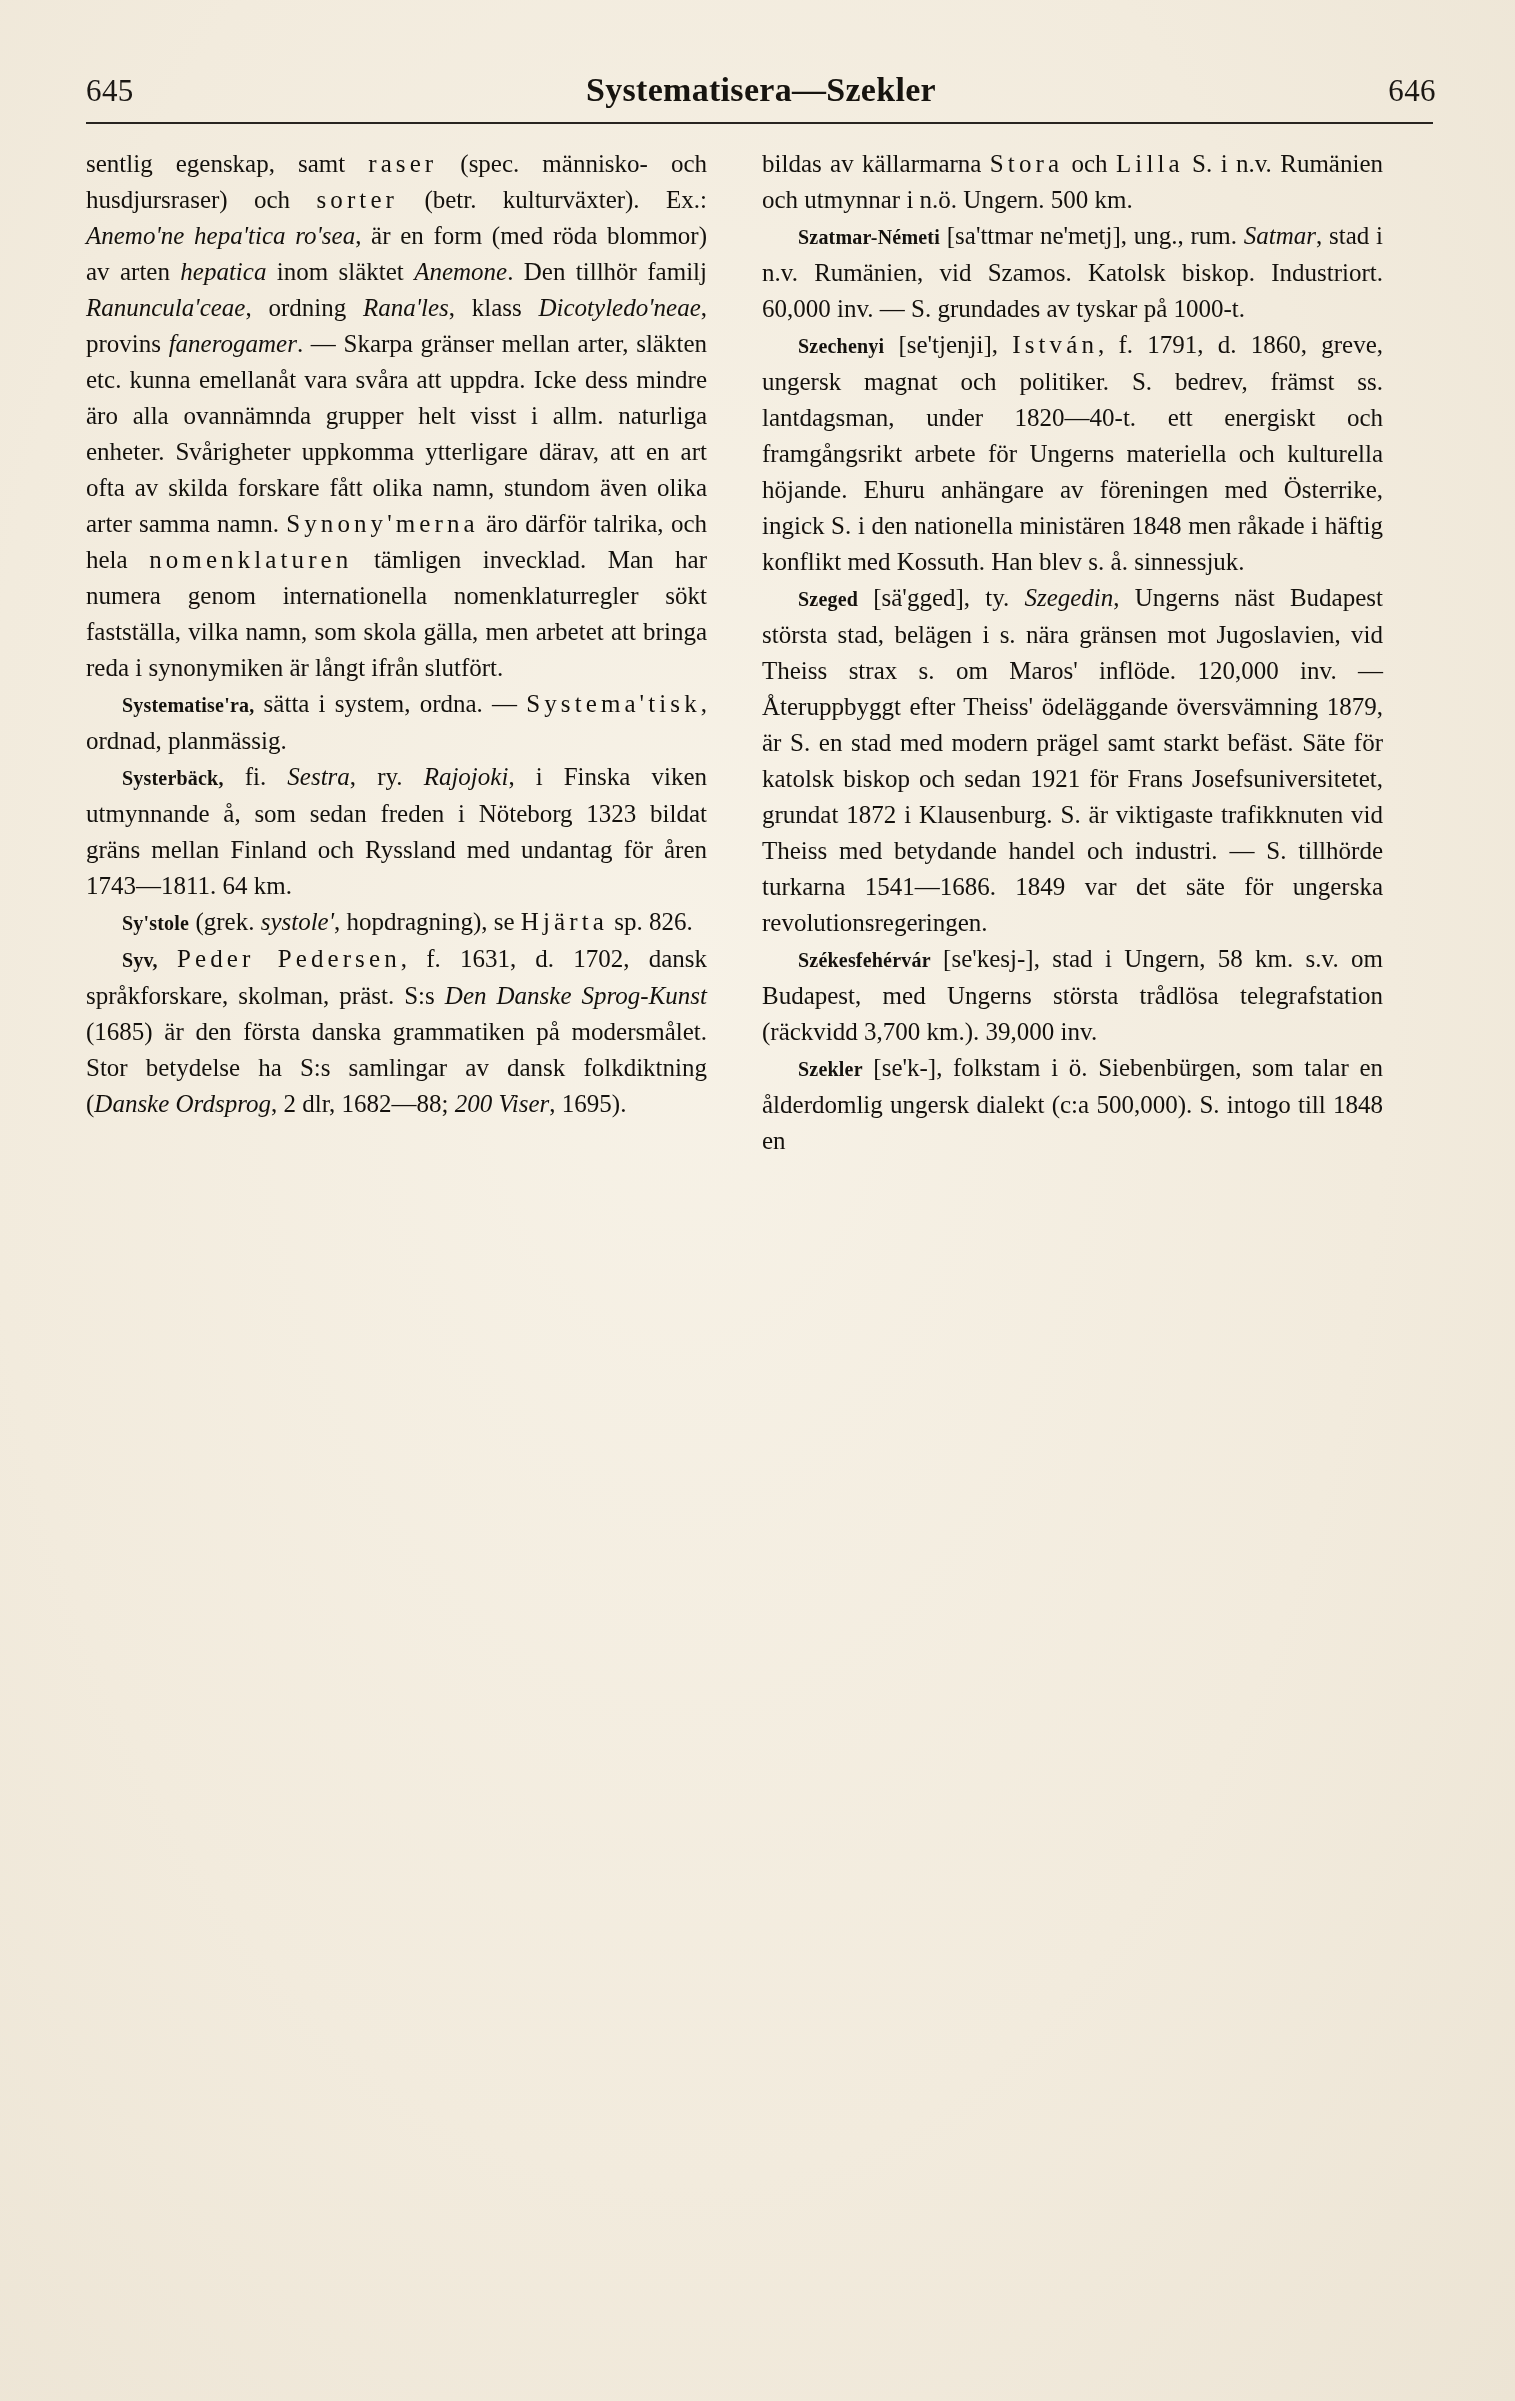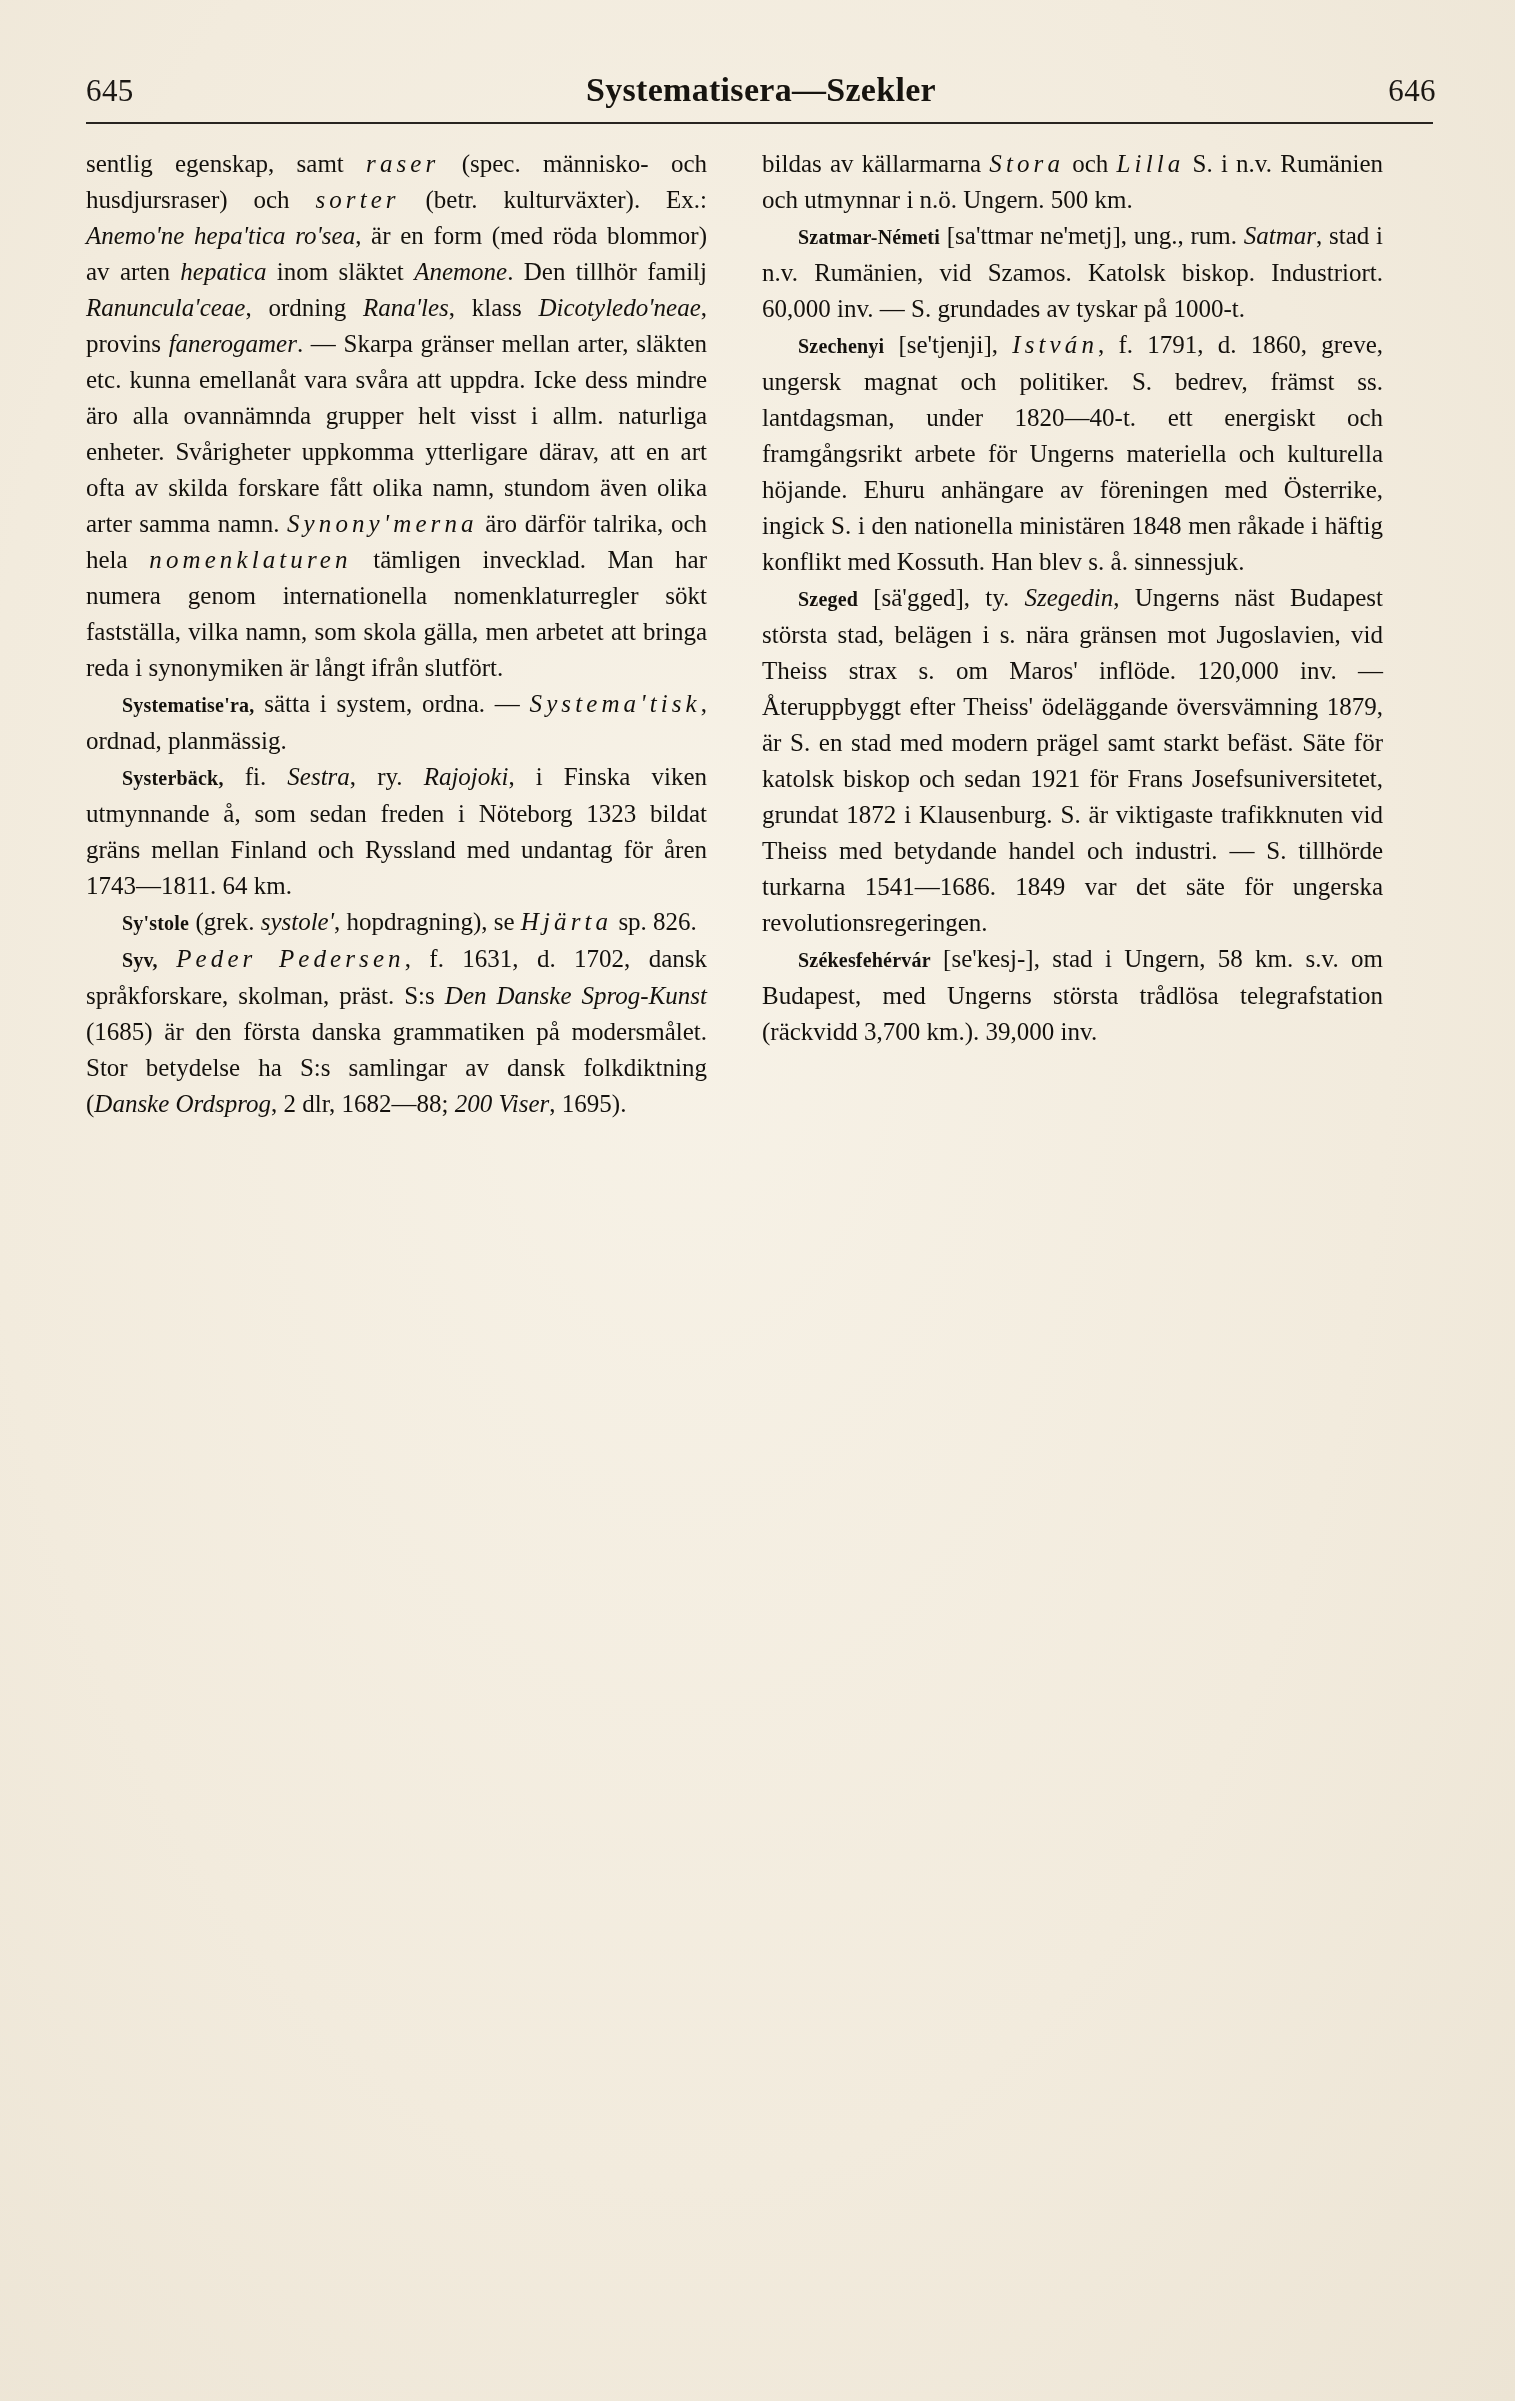--- a/index.html
+++ b/index.html
@@ -92,21 +92,20 @@
     font-weight: bold;
     font-size: 20px;
     letter-spacing: 0.2px;
   }
   i {
     font-style: italic;
     font-family: Liberation Serif, serif;
   }
   .sp {
     letter-spacing: 4.1px;
-    font-style: italic;
   }
 </style>
 </head>
 <body>
 
 <div class="page">
   <div class="content">
 
     <div class="header">
       <div class="folio">645</div>
@@ -123,18 +122,19 @@
           <p class="indent"><b class="hw-lg">Systerbäck,</b> fi. <i>Sestra</i>, ry. <i>Rajojoki</i>, i Finska viken utmynnande å, som sedan freden i Nöteborg 1323 bildat gräns mellan Finland och Ryssland med undantag för åren 1743—1811. 64 km.</p>
           <p class="indent"><b class="hw-lg">Sy'stole</b> (grek. <i>systole'</i>, hopdragning), se <span class="sp">Hjärta</span> sp. 826.</p>
           <p class="indent"><b class="hw-lg">Syv,</b> <span class="sp">Peder Pedersen</span>, f. 1631, d. 1702, dansk språkforskare, skolman, präst. S:s <i>Den Danske Sprog-Kunst</i> (1685) är den första danska grammatiken på modersmålet. Stor betydelse ha S:s samlingar av dansk folkdiktning (<i>Danske Ordsprog</i>, 2 dlr, 1682—88; <i>200 Viser</i>, 1695).</p>
         </div>
       <div class="col" id="right-col">
           <p class="entry-first">bildas av källarmarna <span class="sp">Stora</span> och <span class="sp">Lilla</span> S. i n.v. Rumänien och utmynnar i n.ö. Ungern. 500 km.</p>
           <p class="indent"><b class="hw-lg">Szatmar-Németi</b> [sa'ttmar ne'metj], ung., rum. <i>Satmar</i>, stad i n.v. Rumänien, vid Szamos. Katolsk biskop. Industriort. 60,000 inv. — S. grundades av tyskar på 1000-t.</p>
           <p class="indent"><b class="hw-lg">Szechenyi</b> [se'tjenji], <span class="sp">István</span>, f. 1791, d. 1860, greve, ungersk magnat och politiker. S. bedrev, främst ss. lantdagsman, under 1820—40-t. ett energiskt och framgångsrikt arbete för Ungerns materiella och kulturella höjande. Ehuru anhängare av föreningen med Österrike, ingick S. i den nationella ministären 1848 men råkade i häftig konflikt med Kossuth. Han blev s. å. sinnessjuk.</p>
           <p class="indent"><b class="hw-lg">Szeged</b> [sä'gged], ty. <i>Szegedin</i>, Ungerns näst Budapest största stad, belägen i s. nära gränsen mot Jugoslavien, vid Theiss strax s. om Maros' inflöde. 120,000 inv. — Återuppbyggt efter Theiss' ödeläggande översvämning 1879, är S. en stad med modern prägel samt starkt befäst. Säte för katolsk biskop och sedan 1921 för Frans Josefsuniversitetet, grundat 1872 i Klausenburg. S. är viktigaste trafikknuten vid Theiss med betydande handel och industri. — S. tillhörde turkarna 1541—1686. 1849 var det säte för ungerska revolutionsregeringen.</p>
           <p class="indent"><b class="hw-lg">Székesfehérvár</b> [se'kesj-], stad i Ungern, 58 km. s.v. om Budapest, med Ungerns största trådlösa telegrafstation (räckvidd 3,700 km.). 39,000 inv.</p>
+          <p class="indent"><b class="hw-lg">Szekler</b> [se'k-], folkstam i ö. Siebenbürgen, som talar en ålderdomlig ungersk dialekt (c:a 500,000). S. intogo till 1848 en</p>
         </div>
     </div>
 
   </div>
 </div>
 
 
 </body></html>

